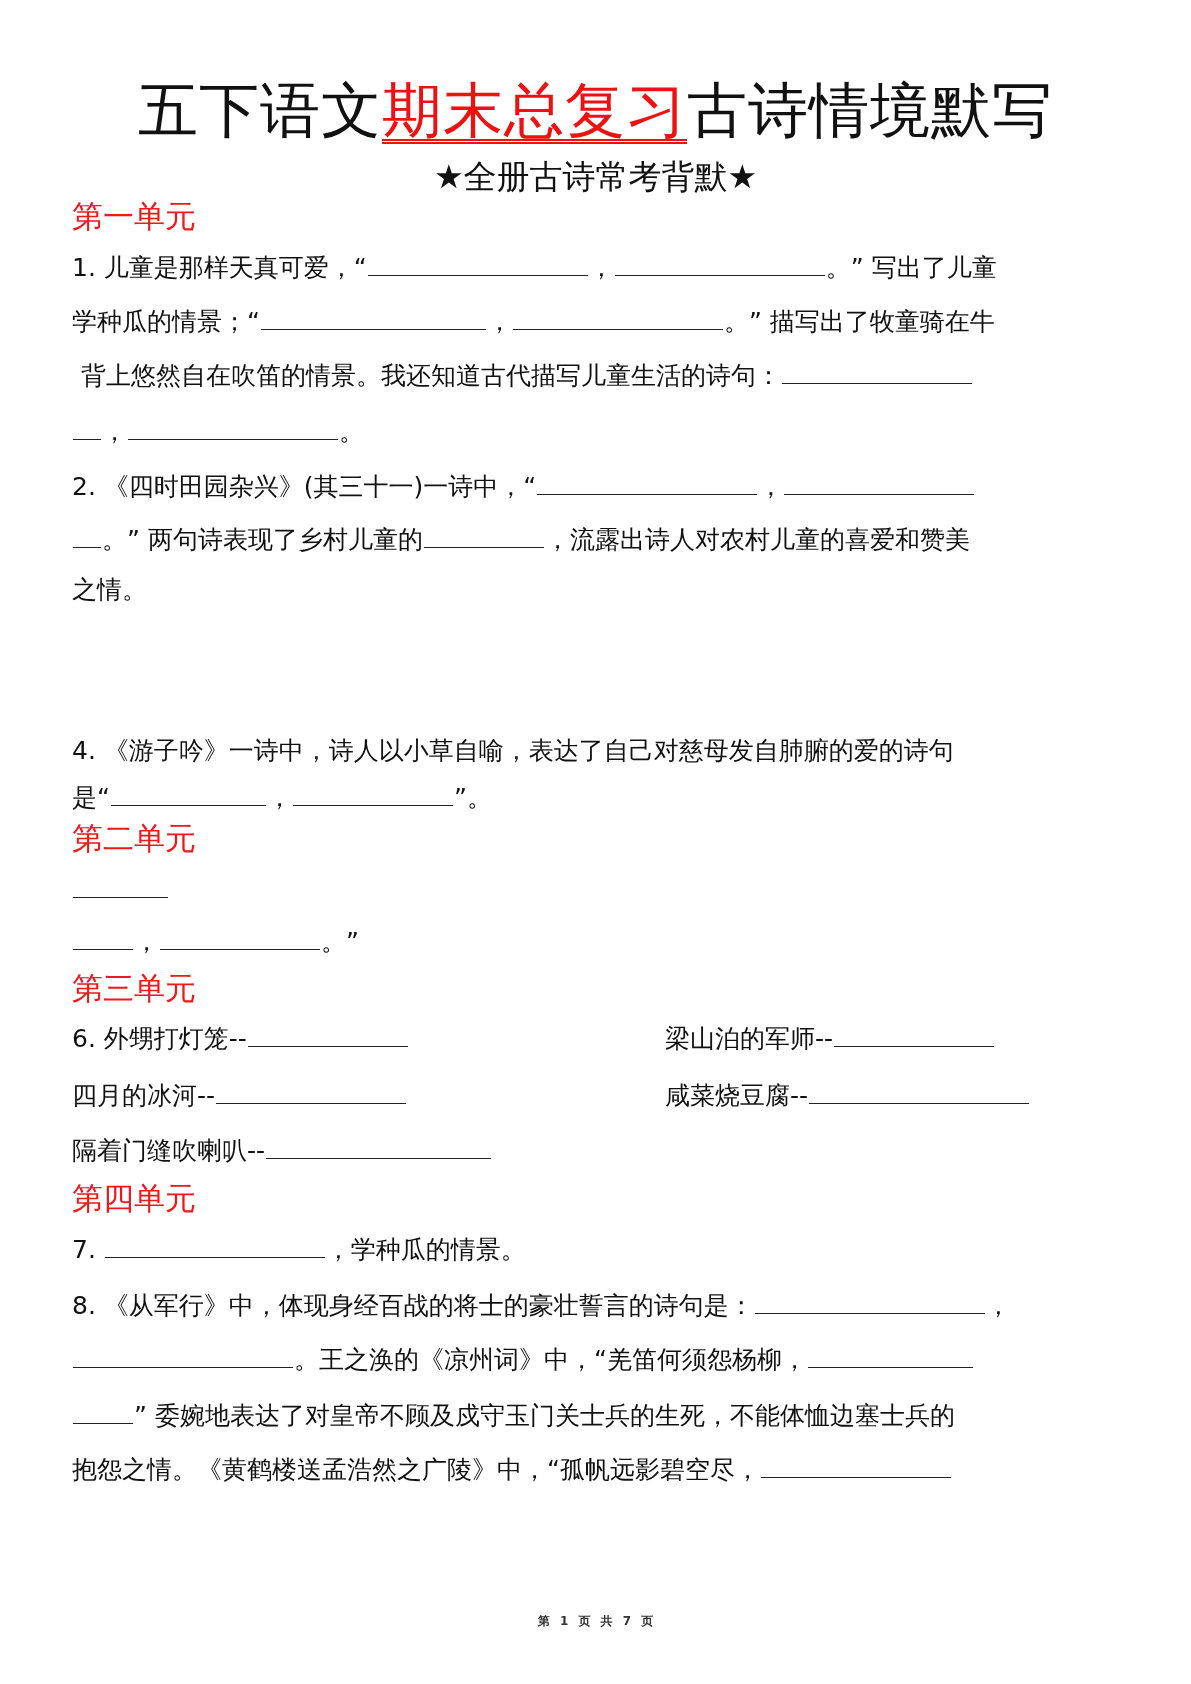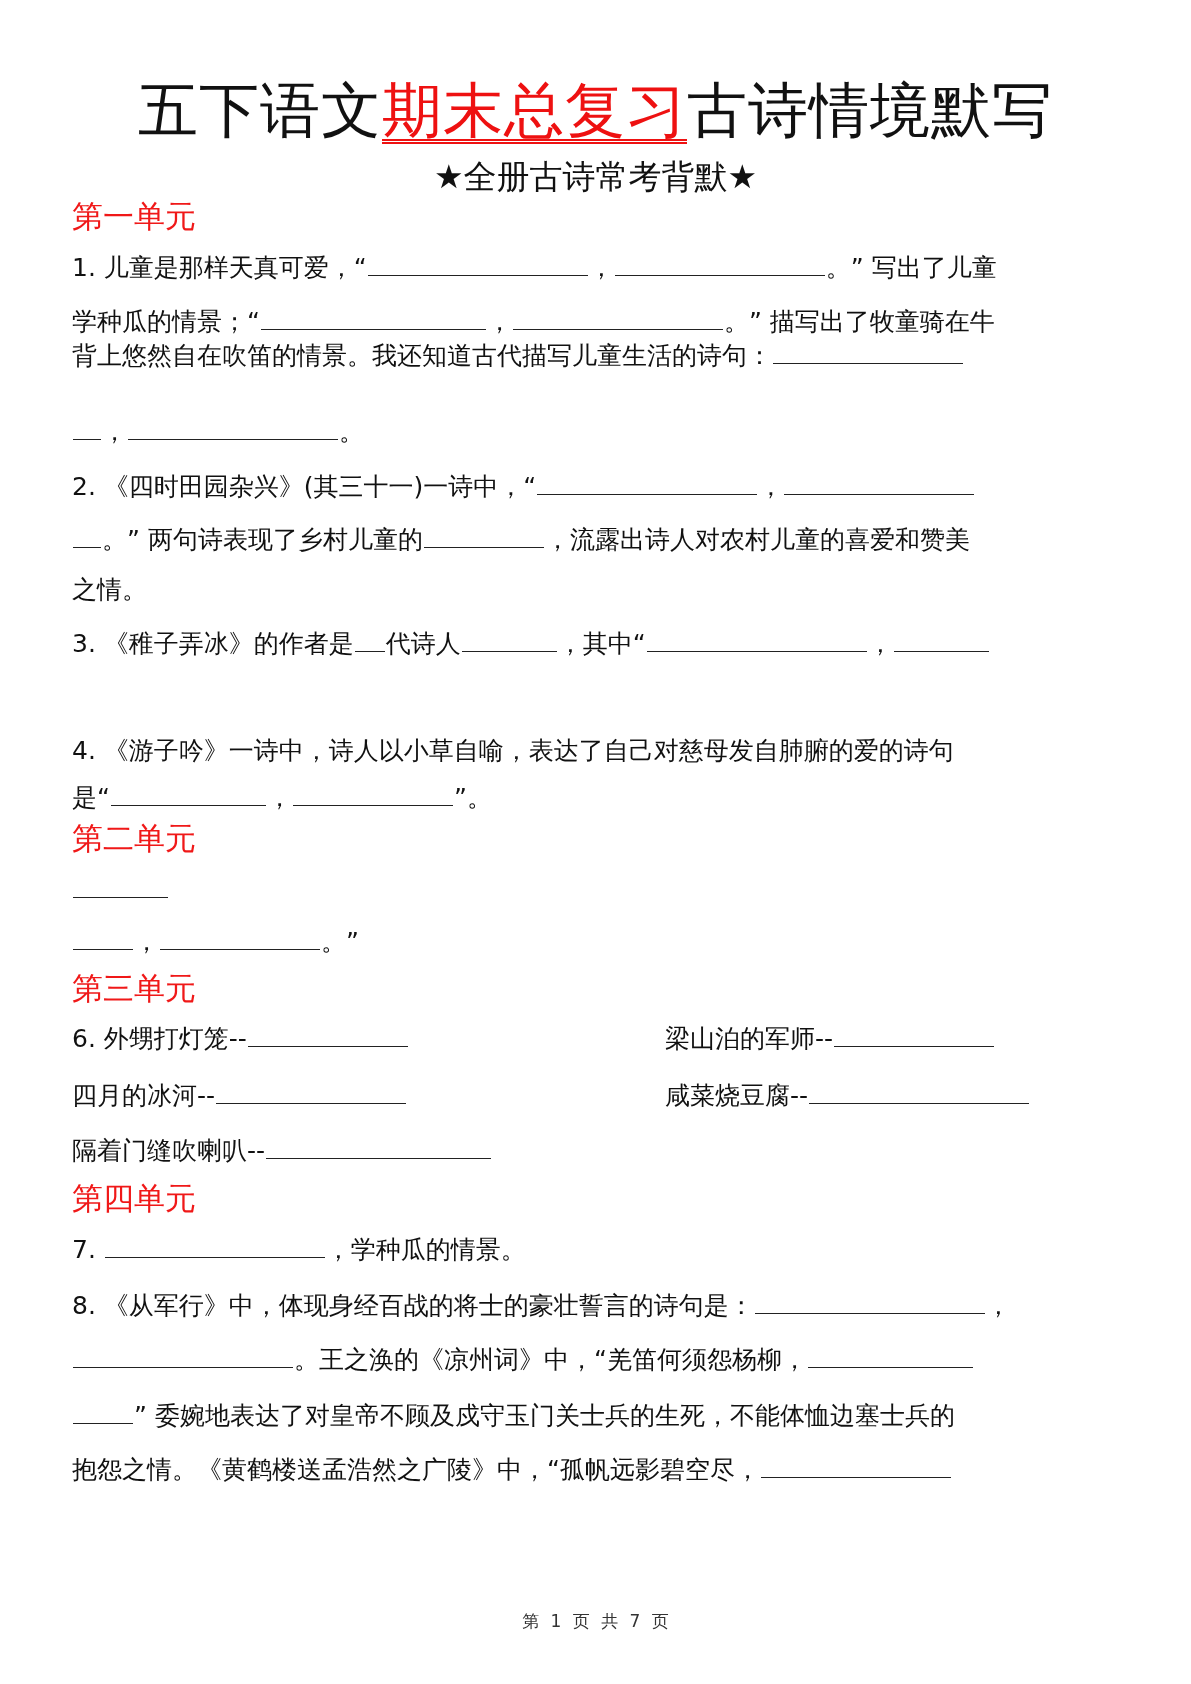--- a/index.html
+++ b/index.html
@@ -70,47 +70,47 @@
       height: 24px;
       vertical-align: baseline;
       margin: 0 1px;
     }
     .footer {
       position: absolute;
       top: 1610px;
       left: 0;
       width: 100%;
       text-align: center;
-      font-size: 17px;
+      font-size: 12px;
       line-height: 22px;
       color: #333;
       word-spacing: 6px;
+      font-weight: bold;
     }
   </style>
 </head>
 <body>
 
 <div class="page">
 
   <div class="title"><span>五下语文</span><span class="hl">期末总复习</span><span>古诗情境默写</span></div>
 
   <div class="subtitle">★全册古诗常考背默★</div>
 
   <div class="unit" style="top:196px;">第一单元</div>
 
   <div class="line" style="top:250px;"><span>1. 儿童是那样天真可爱，“</span><span class="blank" style="width: 220px;"></span><span>，</span><span class="blank" style="width: 210px;"></span><span>。” 写出了儿童</span></div>
   <div class="line" style="top:304px;"><span>学种瓜的情景；“</span><span class="blank" style="width: 225px;"></span><span>，</span><span class="blank" style="width: 210px;"></span><span>。” 描写出了牧童骑在牛</span></div>
-  <div class="line" style="top:338px;"><span>背上悠然自在吹笛的情景。我还知道古代描写儿童生活的诗句：</span><span class="blank" style="width: 190px;"></span></div>
+  <div class="line" style="top:358px;margin-left:9px;"><span>背上悠然自在吹笛的情景。我还知道古代描写儿童生活的诗句：</span><span class="blank" style="width: 190px;"></span></div>
   <div class="line" style="top:414px;"><span class="blank" style="width: 28px;"></span><span>，</span><span class="blank" style="width: 210px;"></span><span>。</span></div>
 
   <div class="line" style="top:469px;"><span>2. 《四时田园杂兴》(其三十一)一诗中，“</span><span class="blank" style="width: 220px;"></span><span>，</span><span class="blank" style="width: 190px;"></span></div>
   <div class="line" style="top:522px;"><span class="blank" style="width: 28px;"></span><span>。” 两句诗表现了乡村儿童的</span><span class="blank" style="width: 120px;"></span><span>，流露出诗人对农村儿童的喜爱和赞美</span></div>
   <div class="line" style="top:572px;"><span>之情。</span></div>
 
-  <div class="line" style="top:626px;"><span>3. 《稚子弄冰》的作者是</span><span class="blank" style="width: 30px;"></span><span>代诗人</span><span class="blank" style="width: 95px;"></span><span>，其中“</span><span class="blank" style="width: 220px;"></span><span>，</span><span class="blank" style="width: 95px;"></span></div>
 
   <div class="line" style="top:733px;"><span>4. 《游子吟》一诗中，诗人以小草自喻，表达了自己对慈母发自肺腑的爱的诗句</span></div>
   <div class="line" style="top:780px;"><span>是“</span><span class="blank" style="width: 155px;"></span><span>，</span><span class="blank" style="width: 160px;"></span><span>”。</span></div>
 
   <div class="unit" style="top:818px;">第二单元</div>
 
   <div class="line" style="top:872px;"><span class="blank" style="width: 95px;"></span></div>
   <div class="line" style="top:924px;"><span class="blank" style="width: 60px;"></span><span>，</span><span class="blank" style="width: 160px;"></span><span>。”</span></div>
 
   <div class="unit" style="top:968px;">第三单元</div>

